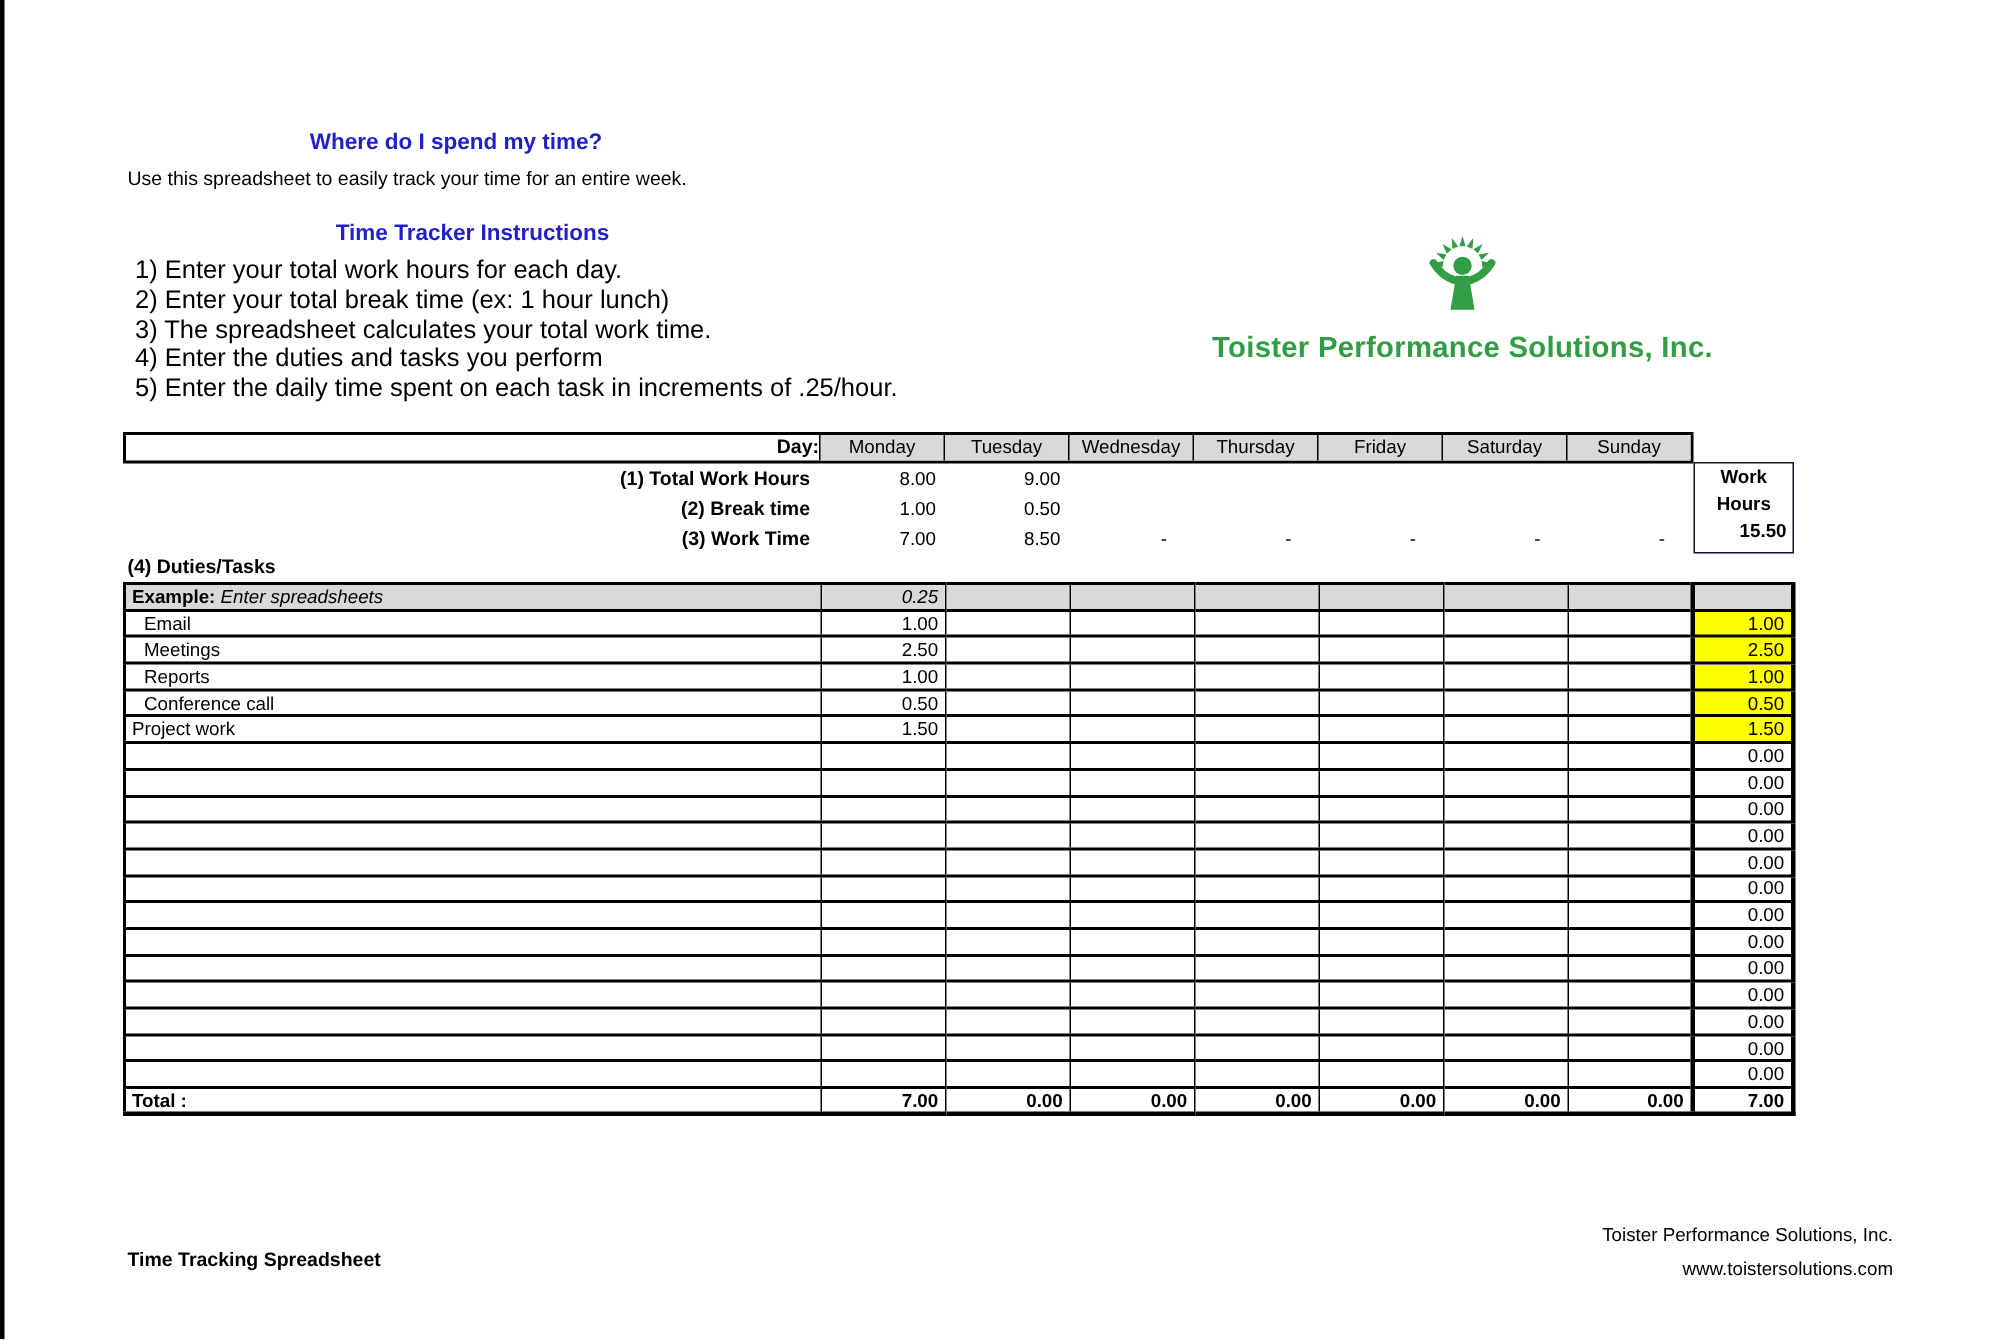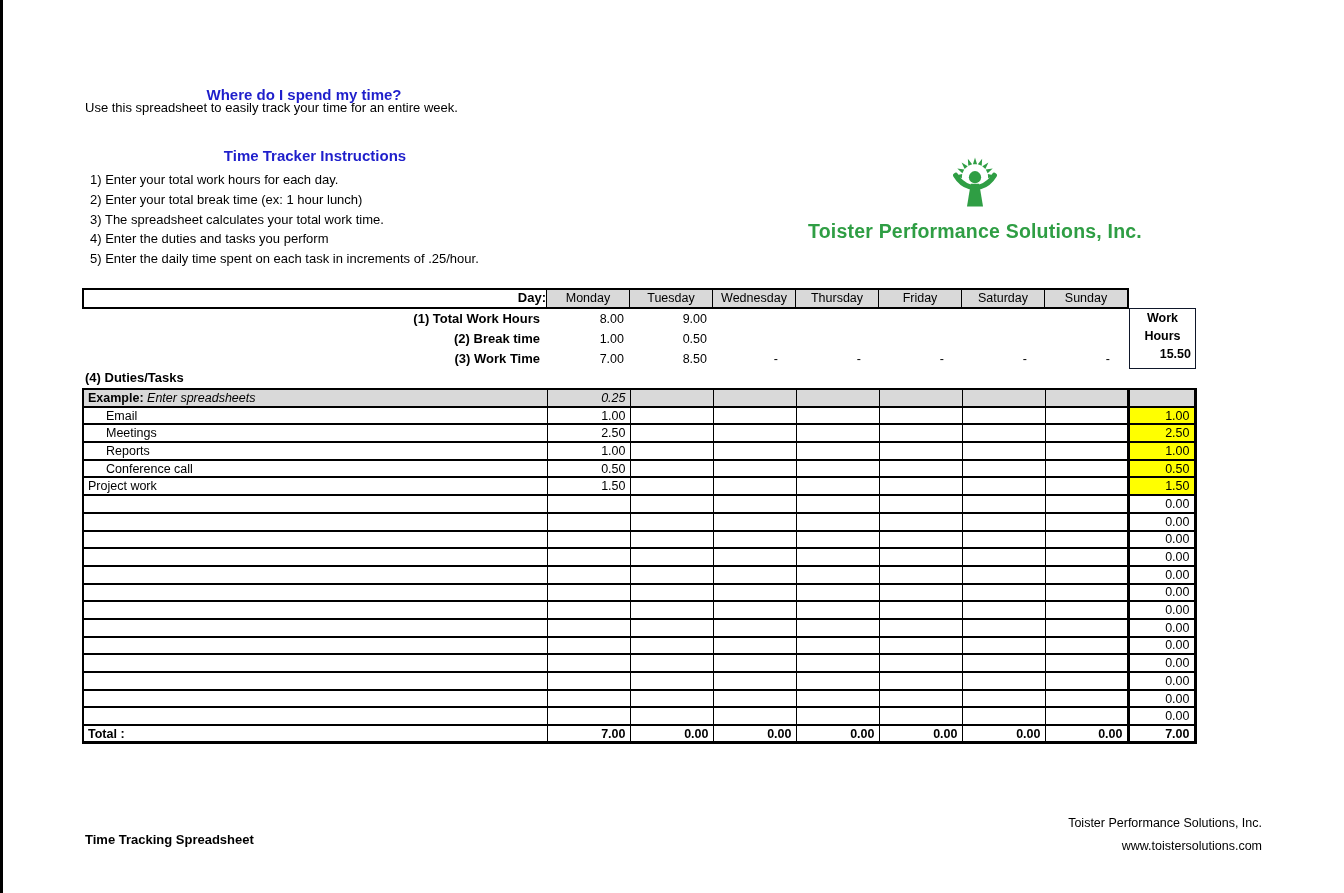--- a/index.html
+++ b/index.html
@@ -3,23 +3,23 @@
 <meta charset="utf-8">
 <style>
   html,body{margin:0;padding:0;background:#fff;}
   .page{position:relative;width:1344px;height:893px;background:#fff;overflow:hidden;
         font-family:"Liberation Sans",sans-serif;color:#000;}
   .edge-line{position:absolute;left:0;top:0;width:3px;height:893px;background:#000;}
   .abs{position:absolute;}
 
   
   .doc-title{left:74px;top:86px;width:460px;text-align:center;font-size:15px;font-weight:bold;color:var(--blue);}
-  .doc-subtitle{left:85px;top:100px;font-size:13px;}
+  .doc-subtitle{left:85px;top:111px;font-size:13px;}
   .instr-title{left:85px;top:147px;width:460px;text-align:center;font-size:15px;font-weight:bold;color:var(--blue);}
-  .instructions{left:90px;top:170px;font-size:13px;line-height:19.8px;}
+  .instructions{left:90px;top:170px;font-size:17px;line-height:19.8px;}
 
   
   .logo-wrap{left:762px;top:150px;width:426px;text-align:center;}
   .logo-svg{width:66px;height:62px;display:inline-block;}
   .logo-svg .fillg{fill:var(--green);}
   .logo-svg .strokeg{stroke:var(--green);stroke-width:5.5;fill:none;stroke-linecap:round;}
   .company-name{margin-top:4px;font-size:19.5px;font-weight:bold;color:var(--green);letter-spacing:.2px;}
 
   
   .day-header-row{left:82px;top:288px;width:1047px;height:21px;border:2px solid #000;
@@ -45,21 +45,21 @@
 
   .duties-label{left:85px;top:370px;font-size:13px;font-weight:bold;}
 
   
   .duties-table{left:82px;top:388px;}
   table{border-collapse:collapse;table-layout:fixed;width:1114px;}
   td{border:1px solid #000;border-top:2px solid #000;border-bottom:2px solid #000;
      height:17.7px;font-size:12.5px;padding:0 4px;box-sizing:border-box;
      overflow:hidden;white-space:nowrap;vertical-align:middle;}
   td.desc-col{border-left:2px solid #000;text-align:left;}
-  td.desc-col.indent{padding-left:22px;}
+  td.desc-col.indent{padding-left:12px;}
   td.day-col{text-align:right;}
   td.wh-col{border-left:3px solid #000;border-right:3px solid #000;text-align:right;}
   tr.example-row td{background:var(--gray);}
   .ex-b{font-weight:bold;}
   .ex-i{font-style:italic;}
   td.italic{font-style:italic;}
   td.yellow{background:var(--yellow);}
   tr.total-row td{font-weight:bold;border-bottom:3px solid #000;}
 
   

